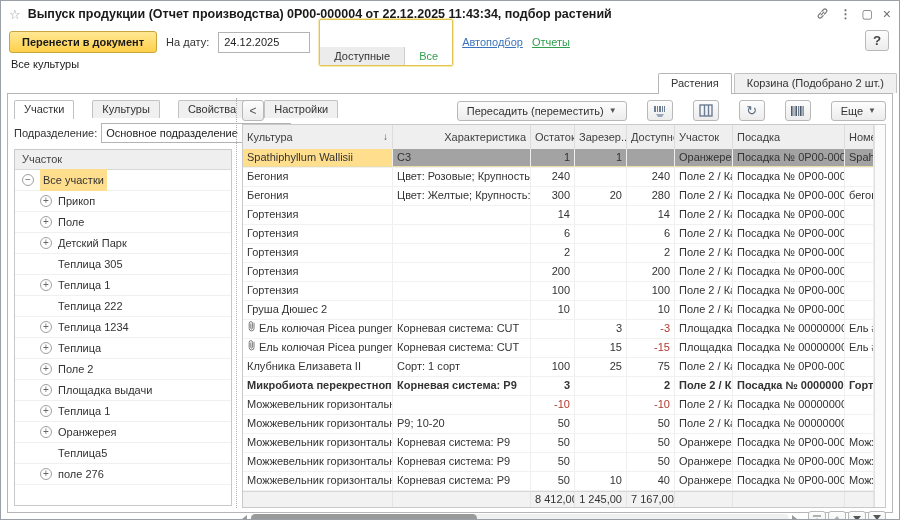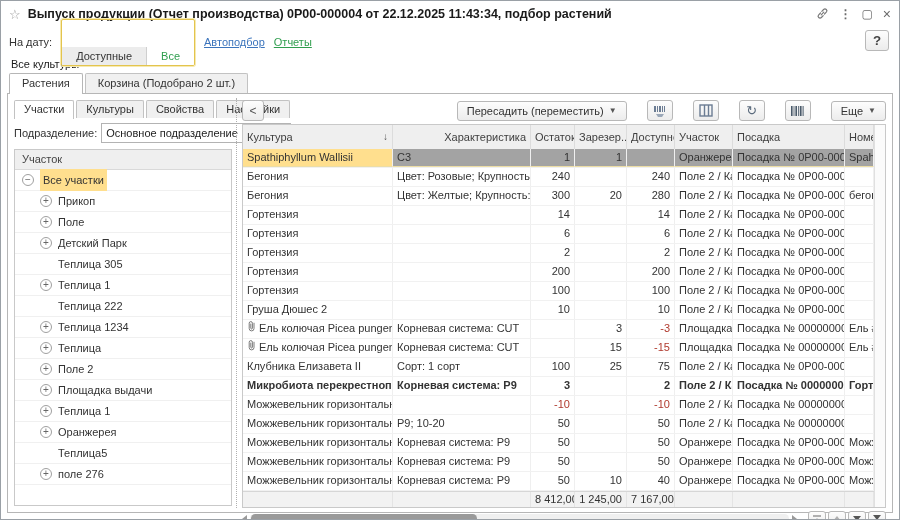--- a/index.html
+++ b/index.html
@@ -23,29 +23,29 @@
   .toggle .seg { padding:3px 14px;margin-top:27px; }
   .toggle .seg.off { background:#ececec; color:#333; border-right:1px solid #cfcfcf; }
   .toggle .seg.on { background:#fff; color:#2f9e4e; }
   a.link-blue { color:#3b74bc; text-decoration:underline; cursor:pointer; }
   a.link-green { color:#2f9e4e; text-decoration:underline; cursor:pointer; }
   .help-btn { position:absolute; right:10px; top:3px; width:24px; height:21px; background:linear-gradient(#fdfdfd,#ececec); border:1px solid #b8b8b8; border-radius:3px; font-weight:bold; color:#444; cursor:pointer; }
 
   .subtitle { padding:1px 10px 3px 10px; color:#1a1a1a; }
 
   
-  .tabstrip { display:flex; padding-left:8px; position:relative; z-index:3; }
+  .tabstrip { display:flex; padding-left:8px; position:relative; z-index:3;justify-content:flex-end; }
   .tab { padding:3px 12px 4px 12px; border:1px solid #c2c2c2; border-bottom:none; background:#f0f0f0; color:#333; margin-right:2px; cursor:pointer; border-radius:2px 2px 0 0; }
   .tab.active { background:#fff; position:relative; margin-bottom:-1px; padding-bottom:5px; border-color:#b6b6b6; }
 
   .tabpage { margin:0 6px; border:1px solid #b6b6b6; height:420px; background:#fff; display:flex; position:relative; }
 
   
   .left-panel { width:226px; padding:6px 2px 6px 6px; display:flex; flex-direction:column; }
-  .stabs { display:flex; }
+  .stabs { display:flex;gap:16px; }
   .stab { padding:2px 9px 3px 9px; border:1px solid #c2c2c2; border-bottom:none; background:#f0f0f0; margin-right:2px; cursor:pointer; border-radius:2px 2px 0 0; }
   .stab.active { background:#fff; margin-bottom:-1px; padding-bottom:4px; position:relative; z-index:2; }
   .dept-row { display:flex; align-items:center; margin-top:5px; gap:4px; }
   .combo { display:flex; align-items:center; border:1px solid #b3b3b3; height:20px; flex:1; background:#fff; }
   .combo-val { flex:1; padding:0 4px; white-space:nowrap; overflow:hidden; color:#222; }
   .combo-btn { width:16px; height:18px; border-left:1px solid #d0d0d0; background:#f7f7f7; display:flex; align-items:center; justify-content:center; color:#666; font-size:8px; cursor:pointer; }
   .tree-box { margin-top:6px; border:1px solid #c9c9c9; flex:1; overflow:hidden; display:flex; flex-direction:column; }
   .tree-header { height:20px; line-height:19px; background:#efefef; border-bottom:1px solid #d9d9d9; padding-left:7px; color:#444; }
   .trow { height:21px; line-height:20px; border-bottom:1px solid #f0f0f0; display:flex; align-items:center; cursor:pointer; white-space:nowrap; }
   .exp { width:12px; height:12px; border:1px solid #a0a0a0; border-radius:50%; color:#666; font-size:10px; line-height:10px; text-align:center; margin-right:6px; flex:none; background:#fff; }
@@ -116,21 +116,23 @@
       <span><svg width="13" height="13" viewBox="0 0 13 13">
             <path d="M5.2 7.8l2.6-2.6M4.5 6l-1.8 1.8a1.9 1.9 0 0 0 2.7 2.7L7.2 8.7M8.5 7l1.8-1.8a1.9 1.9 0 0 0-2.7-2.7L5.8 4.3" fill="none" stroke="#7a7a7a" stroke-width="1.2" stroke-linecap="round"></path>
           </svg></span>
       <span style="font-weight:bold;">⋮</span>
       <span>▢</span>
       <span style="font-size:14px;">×</span>
     </span>
   </div>
 
   <div class="toolbar">
+    <button class="btn-yellow">Перенести в документ</button>
     <span class="lbl">На дату:</span>
+    <input class="date-input" value="24.12.2025" style="">
     <span class="toggle">
       <span class="seg off">Доступные</span>
       <span class="seg on">Все</span>
     </span>
     <a class="link-blue">Автоподбор</a>
     <a class="link-green">Отчеты</a>
     <button class="help-btn">?</button>
   </div>
 
   <div class="subtitle">Все культуры</div>

